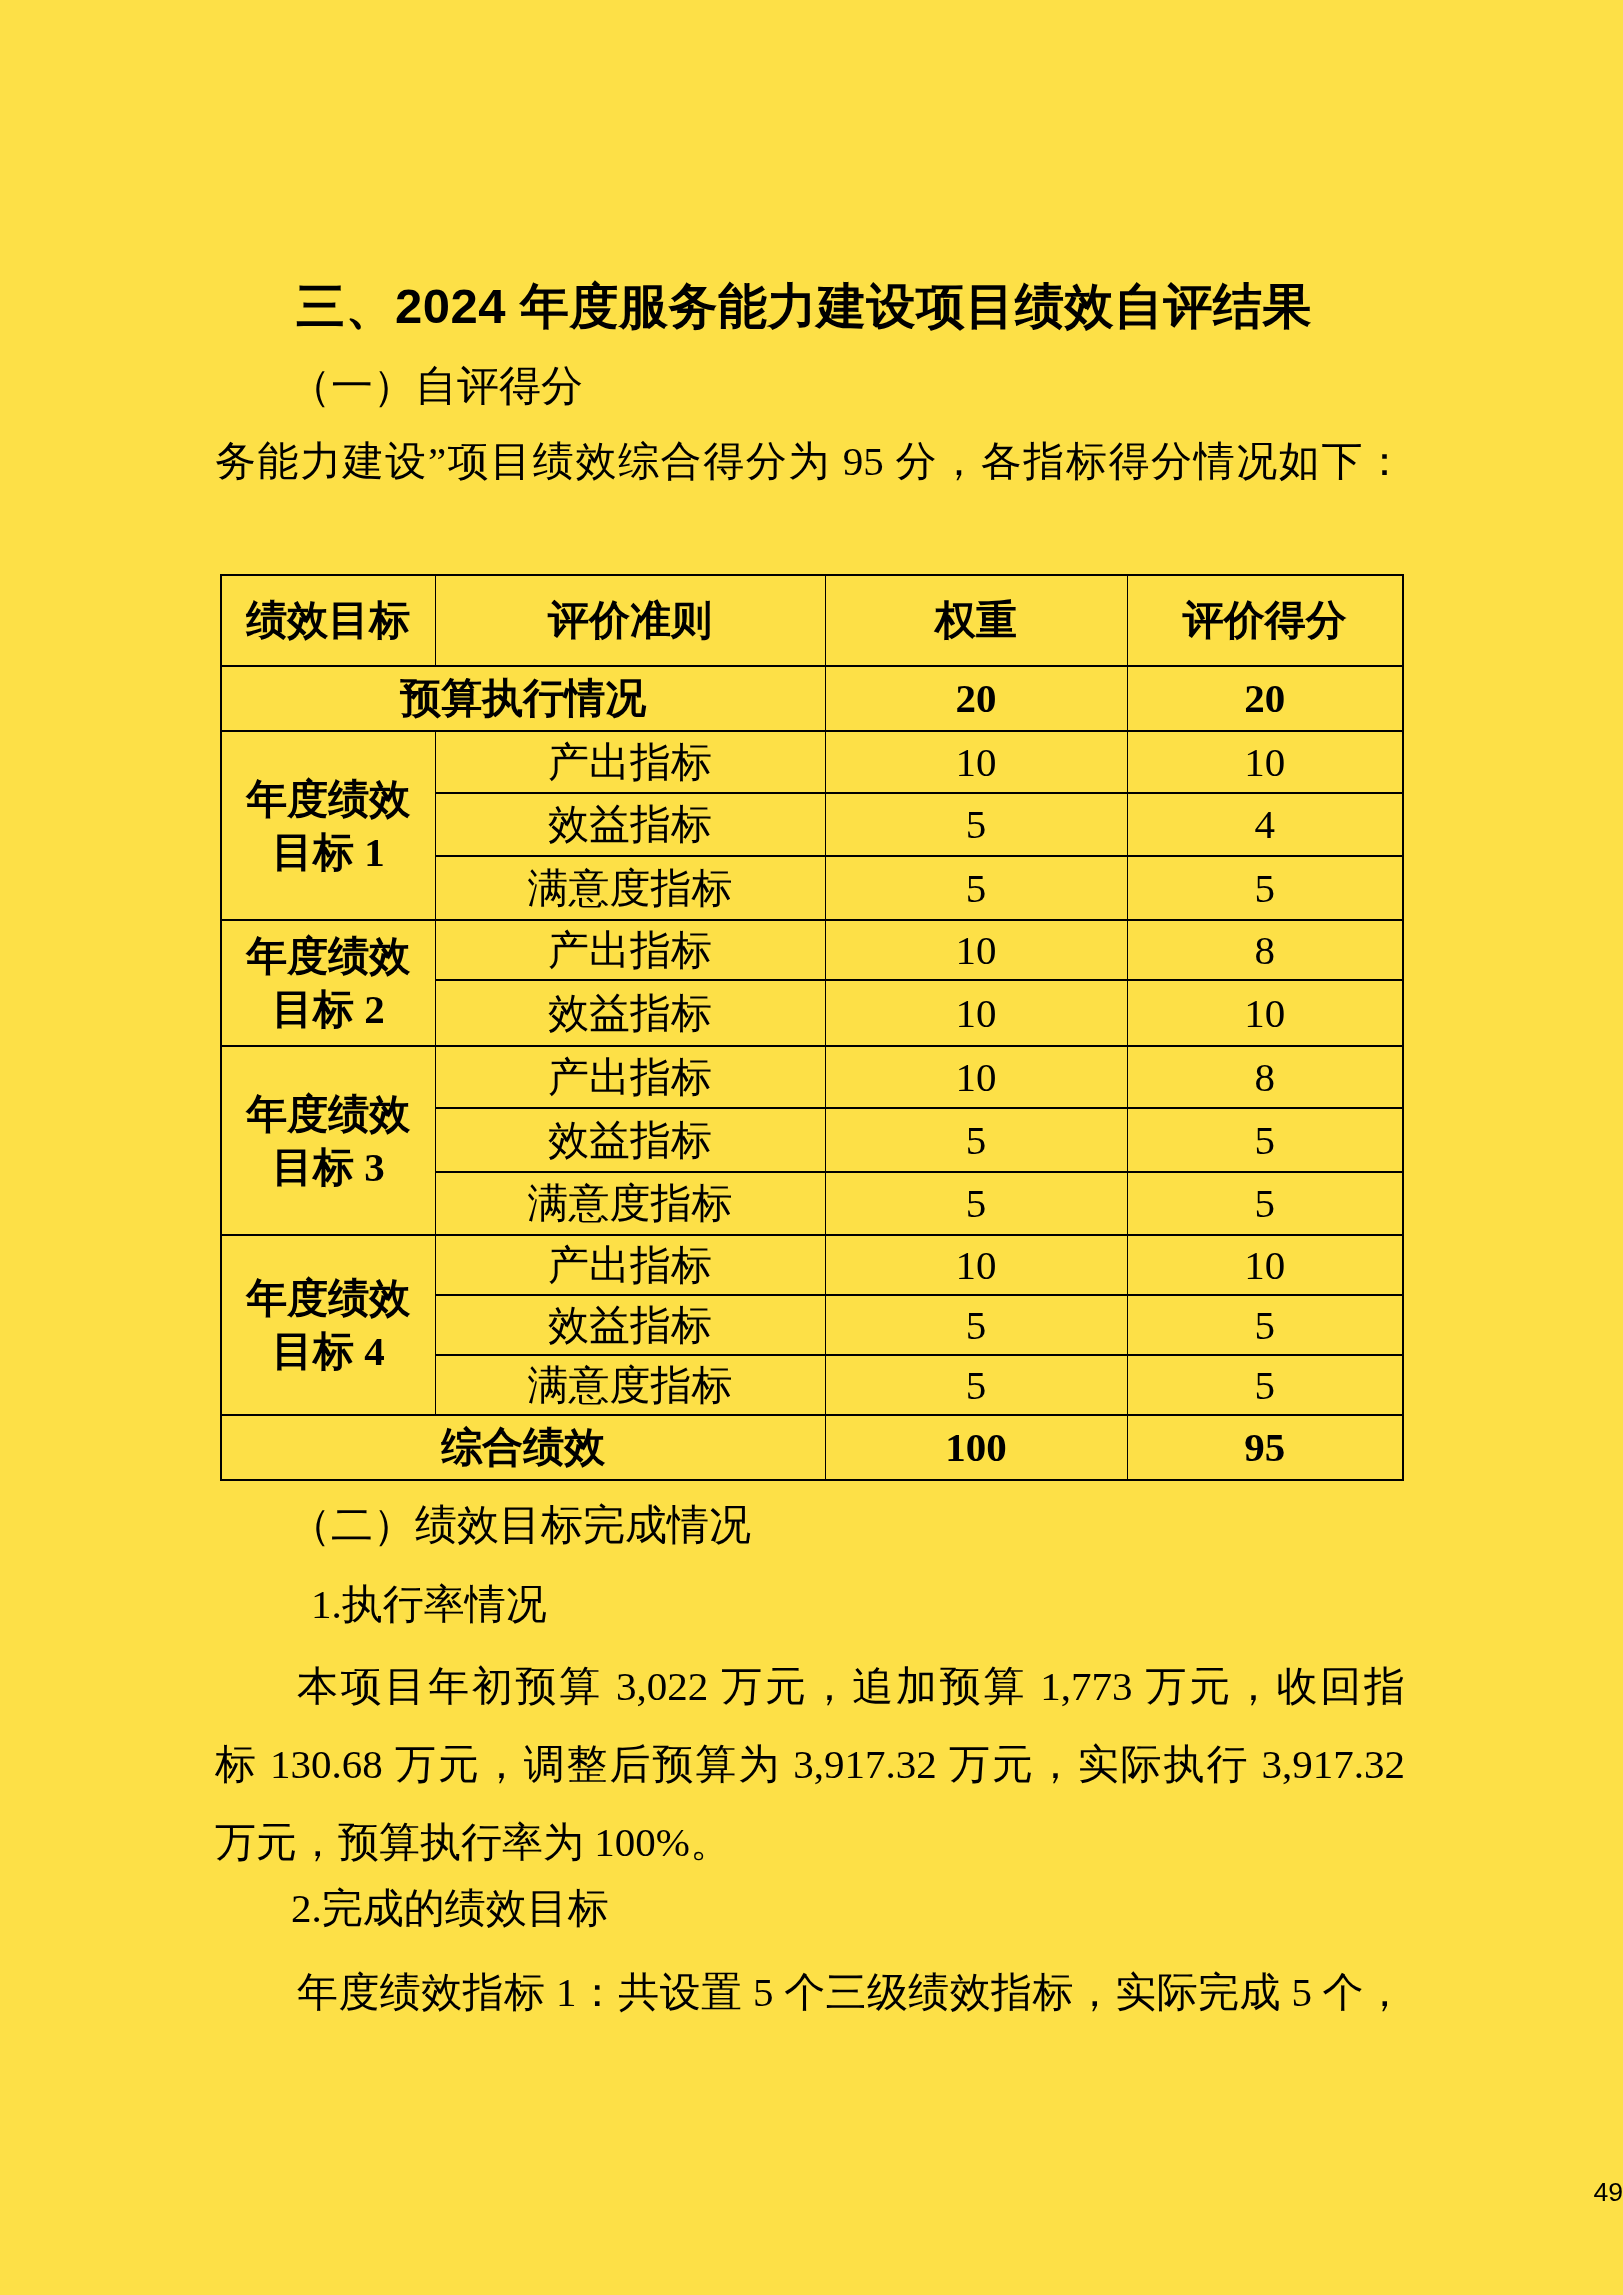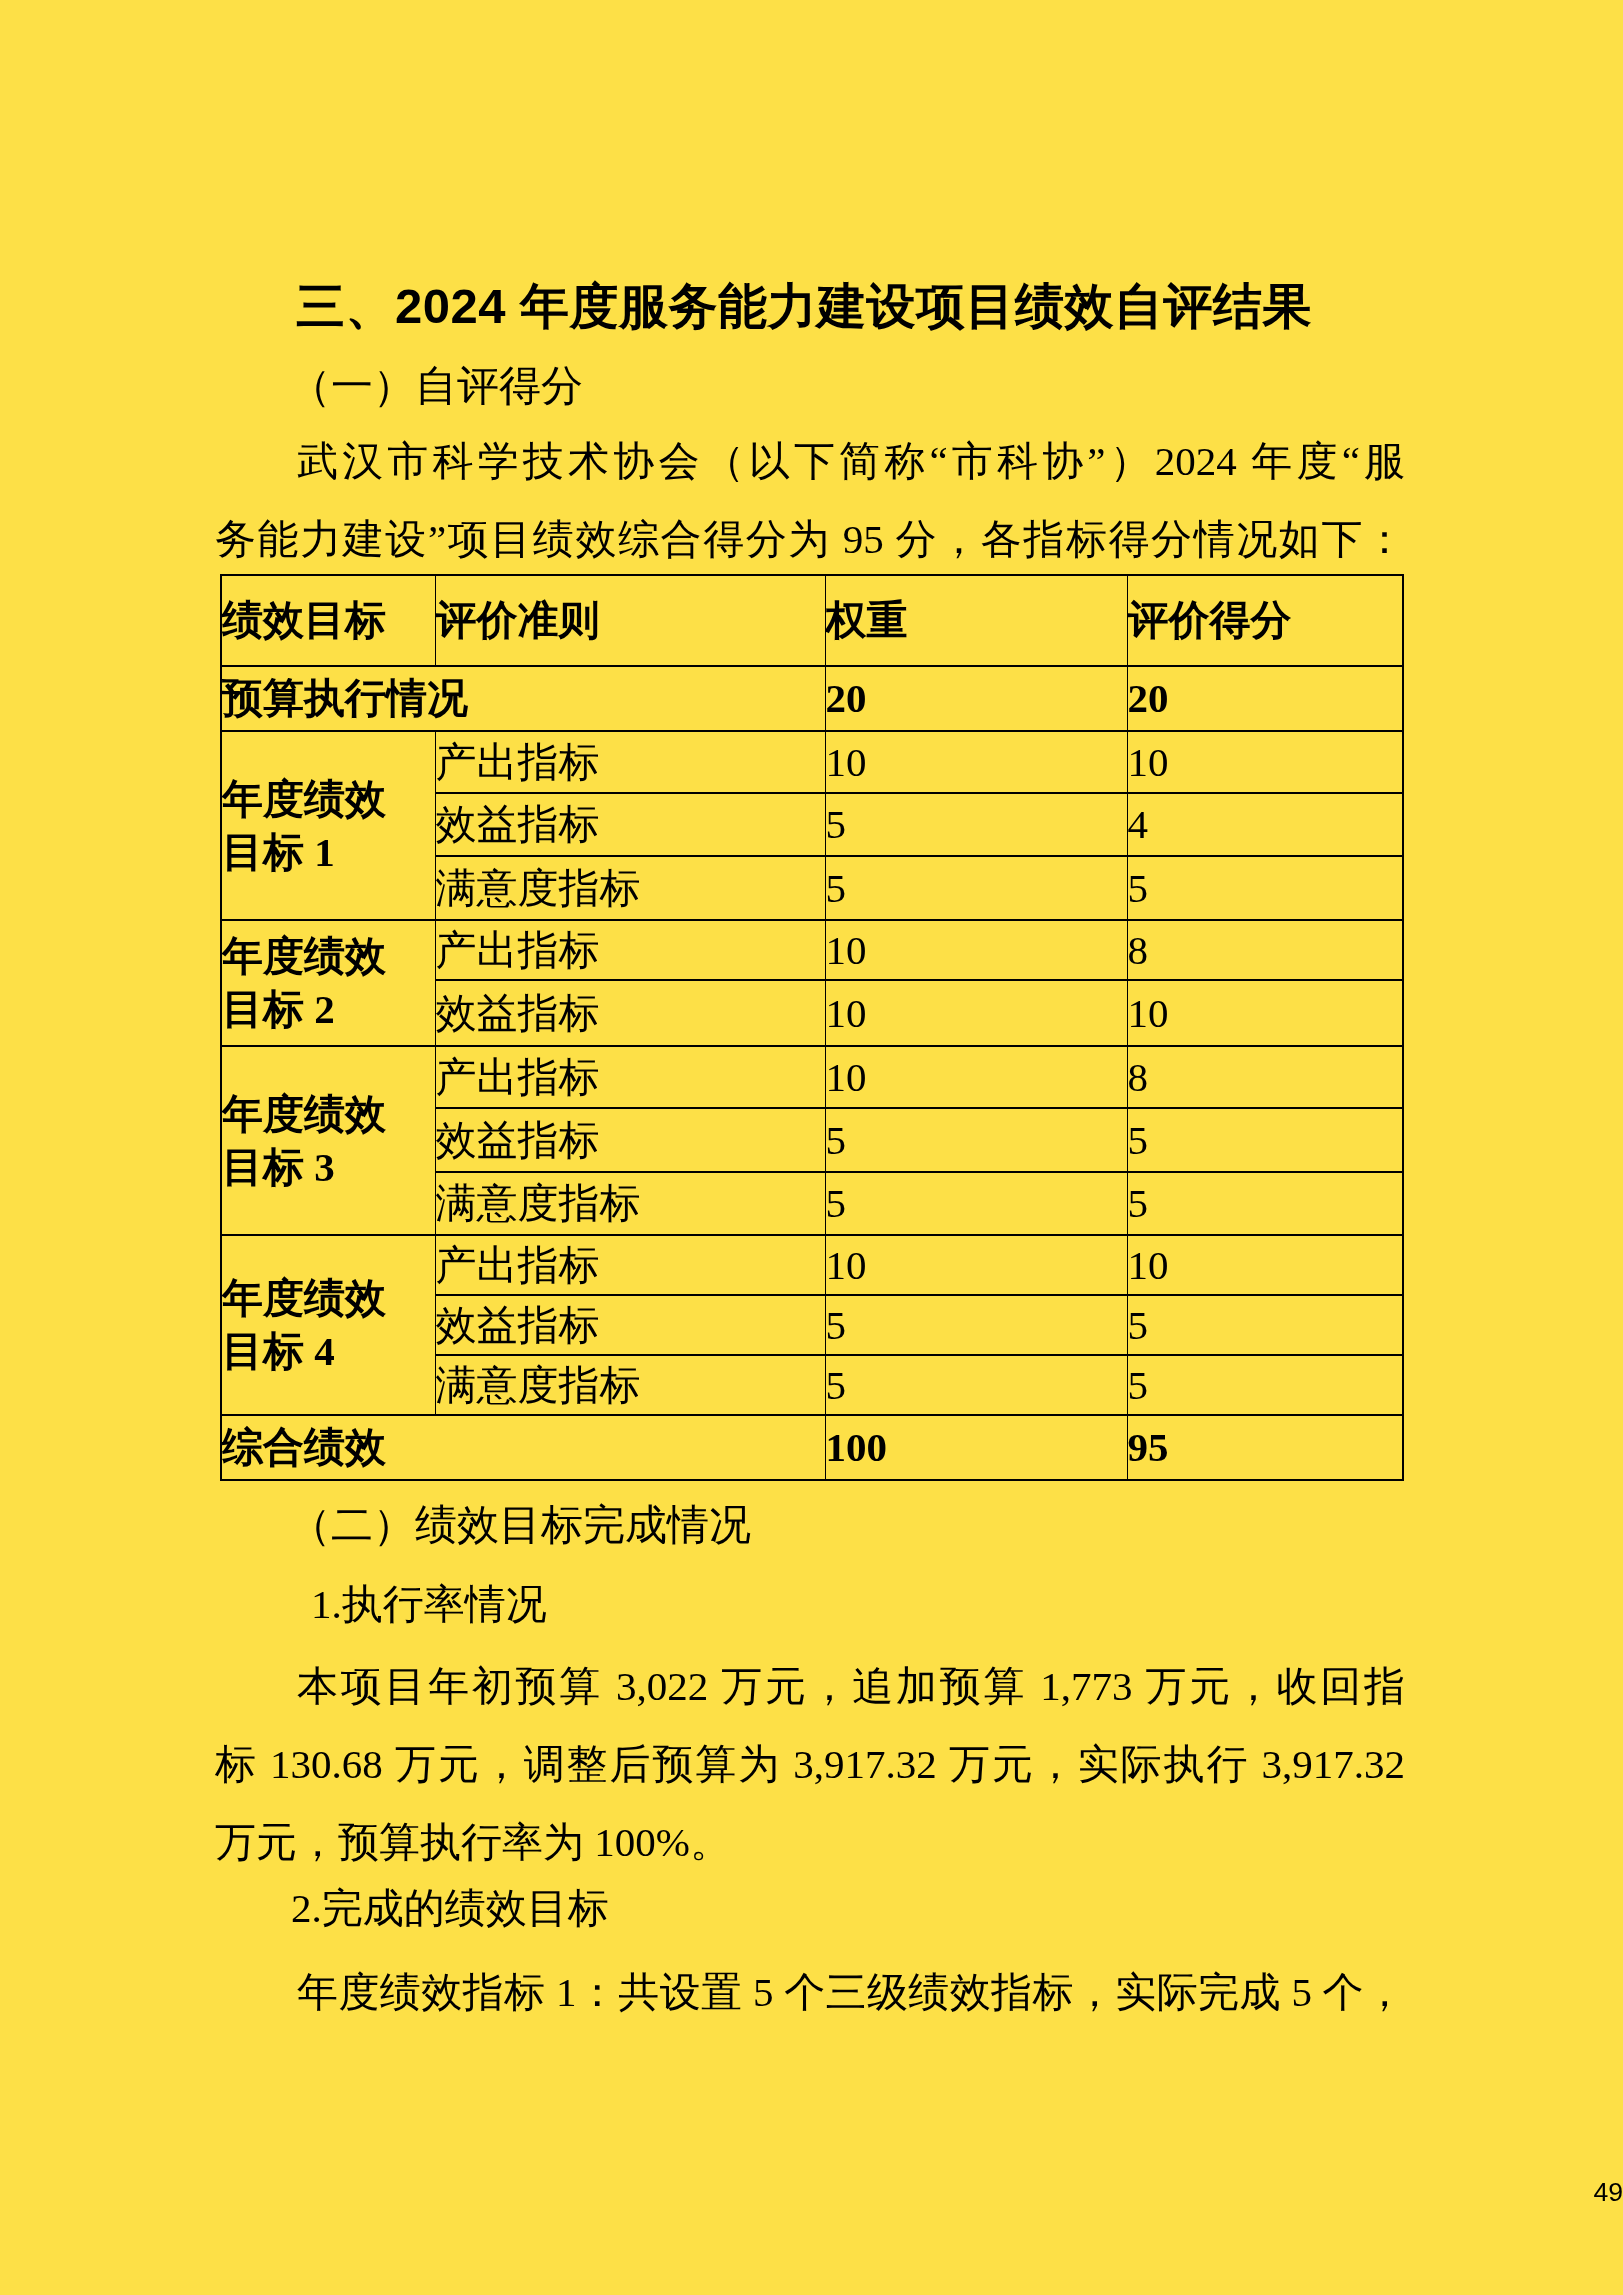--- a/index.html
+++ b/index.html
@@ -59,21 +59,21 @@
     left: 220px; top: 574px;
     width: 1182px;
     border-collapse: collapse;
     table-layout: fixed;
     border: 2.6px solid #000;
   }
   table.score-table td {
     border: 1.5px solid #000;
     border-top-width: 2px;
     border-bottom-width: 2px;
-    text-align: left;
+    text-align: center;
     vertical-align: middle;
     font-size: 41px;
     line-height: 53px;
     padding: 0;
     overflow: hidden;
   }
   table.score-table td.b { font-weight: bold; }
   table.score-table td.goal-label {
     font-weight: bold;
     white-space: pre-line;
@@ -91,21 +91,20 @@
 </head>
 <body>
 
 <div class="page">
 
   <div class="doc-title">三、2024 年度服务能力建设项目绩效自评结果</div>
 
   <div class="kaiti-heading" style="top:358px;">（一）自评得分</div>
 
   <div class="para" style="top:422px;">
-    <span class="line fill indent">武汉市科学技术协会（以下简称“市科协”）2024 年度“服</span>
     <span class="line fill">务能力建设”项目绩效综合得分为 95 分，各指标得分情况如下：</span>
   </div>
 
   <table class="score-table">
     <colgroup>
       <col style="width:214px">
       <col style="width:390px">
       <col style="width:302px">
       <col style="width:276px">
     </colgroup>

